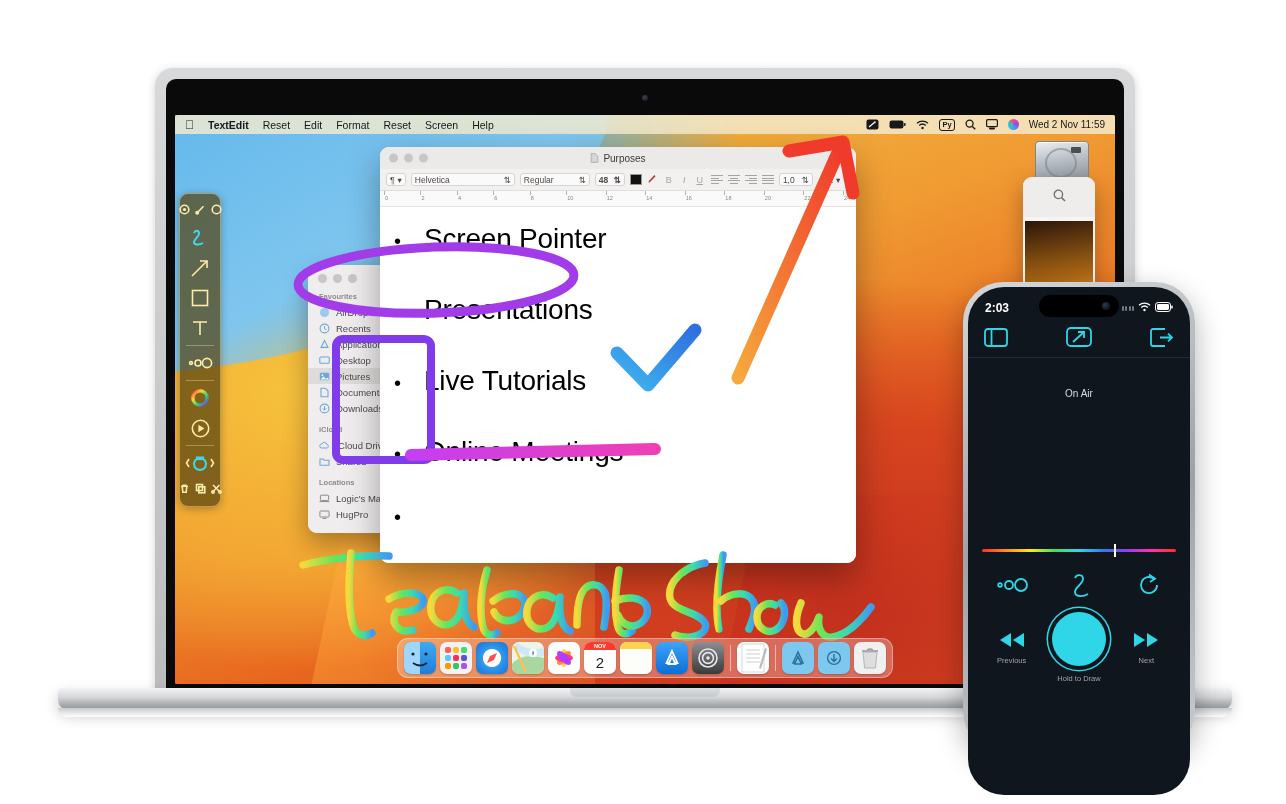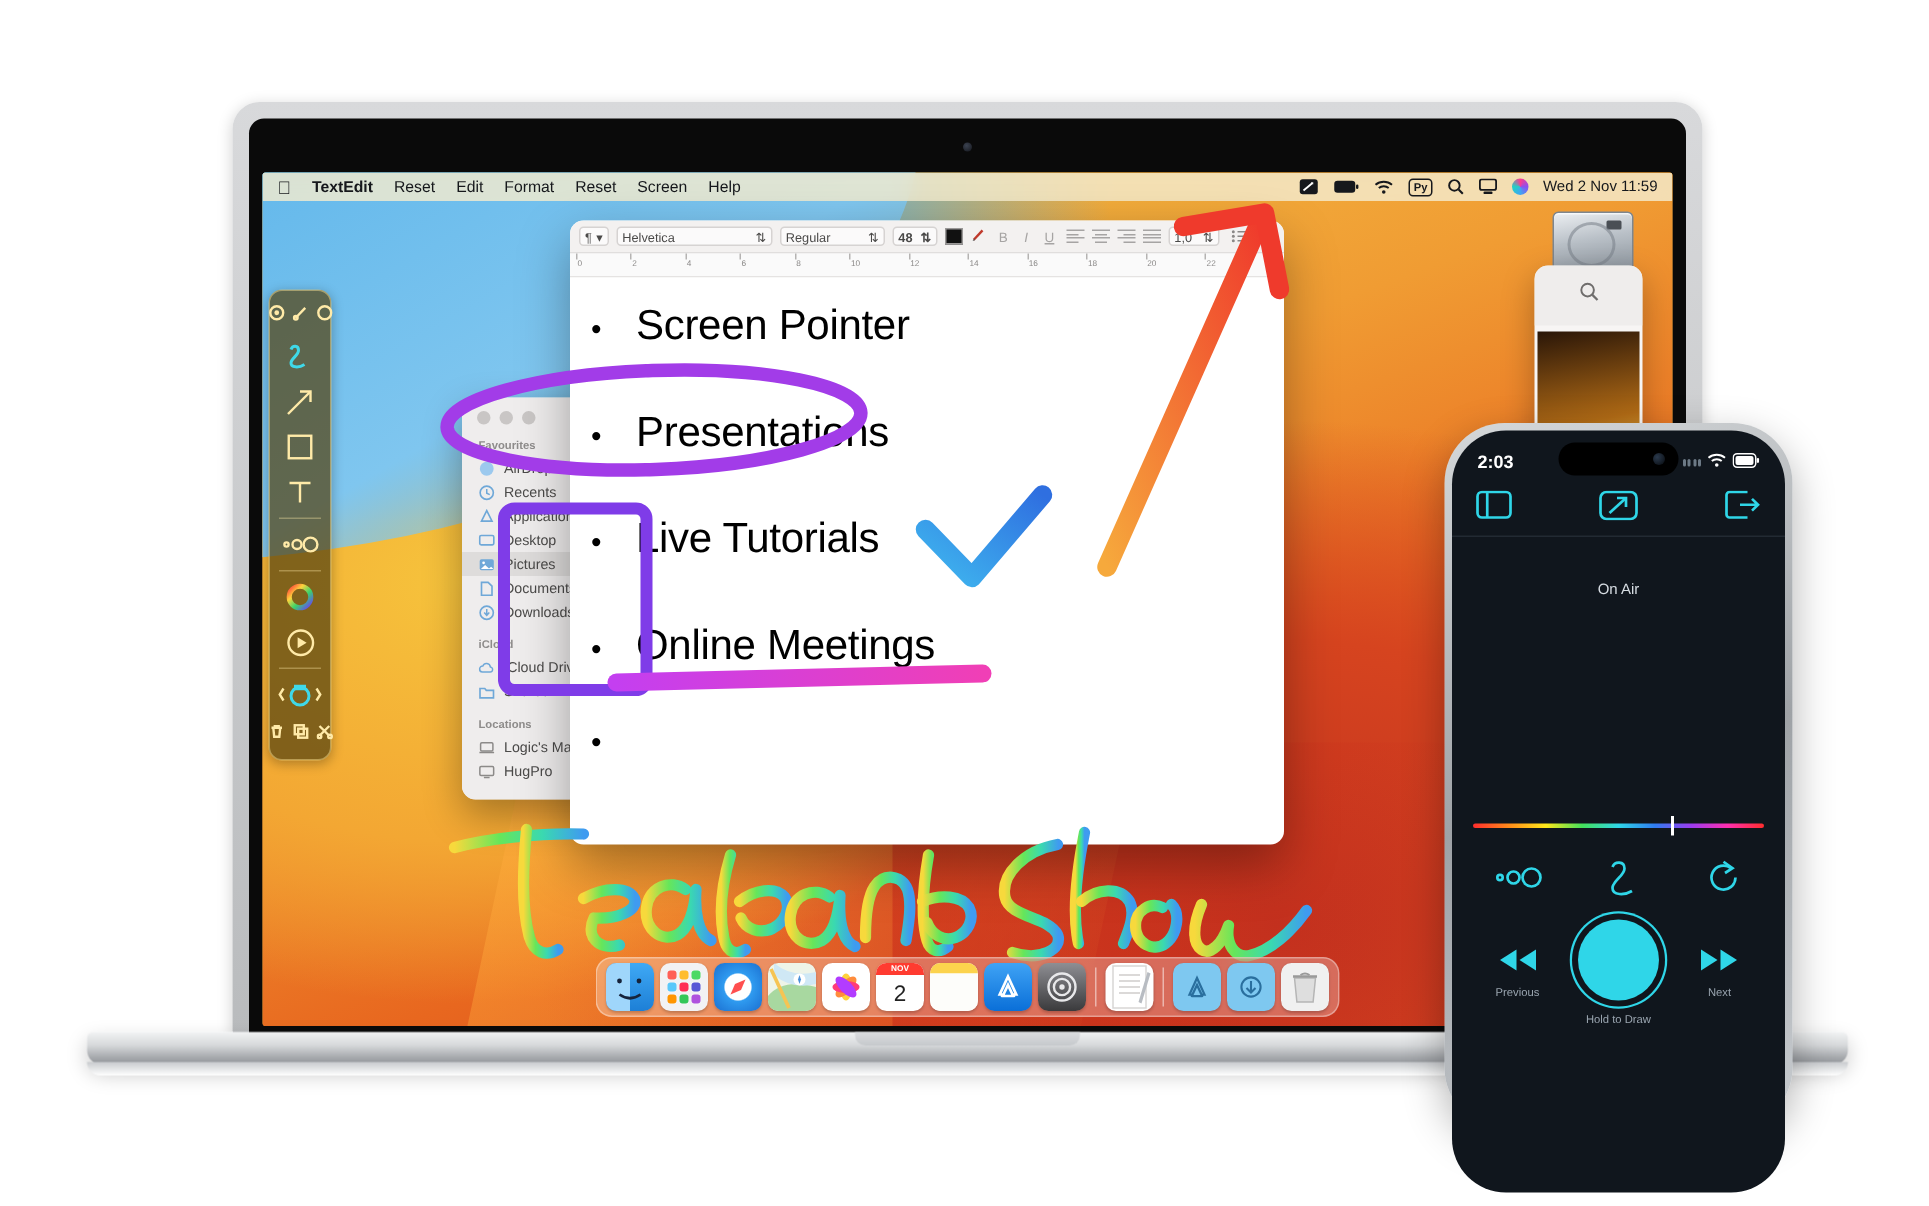--- a/index.html
+++ b/index.html
@@ -467,20 +467,33 @@
                 <svg class="fw-ic" viewBox="0 0 11 11">
                     <rect x="0.9" y="2" width="9.2" height="6" rx="0.8" fill="none" stroke="#8c8a89" stroke-width="1"></rect>
                     <path d="M3.6 9.4 h3.8" stroke="#8c8a89" stroke-width="1"></path>
                   </svg>
                 <span>HugPro</span>
               </div>
             </div>
           </div>
 
           <div class="textedit">
+            <div class="te-title">
+              <div class="te-traffic">
+                <span class="tl"></span>
+                <span class="tl"></span>
+                <span class="tl"></span>
+              </div>
+              <div class="te-title-text">
+                <svg width="9" height="10" viewBox="0 0 9 10">
+                    <path d="M1.2 0.6 h4 l2.6 2.6 v6.2 h-6.6z" fill="#d8d6d5" stroke="#aaa8a7" stroke-width=".8"></path>
+                  </svg>
+                <span>Purposes</span>
+              </div>
+            </div>
 
             <div class="te-toolbar">
               <span class="te-ctl">
                 <span>¶</span>
                   <span>▾</span>
               </span>
               <span class="te-ctl" style="width:104px">
                 <span>Helvetica</span>
                 <span style="margin-left:auto">⇅</span>
               </span>

